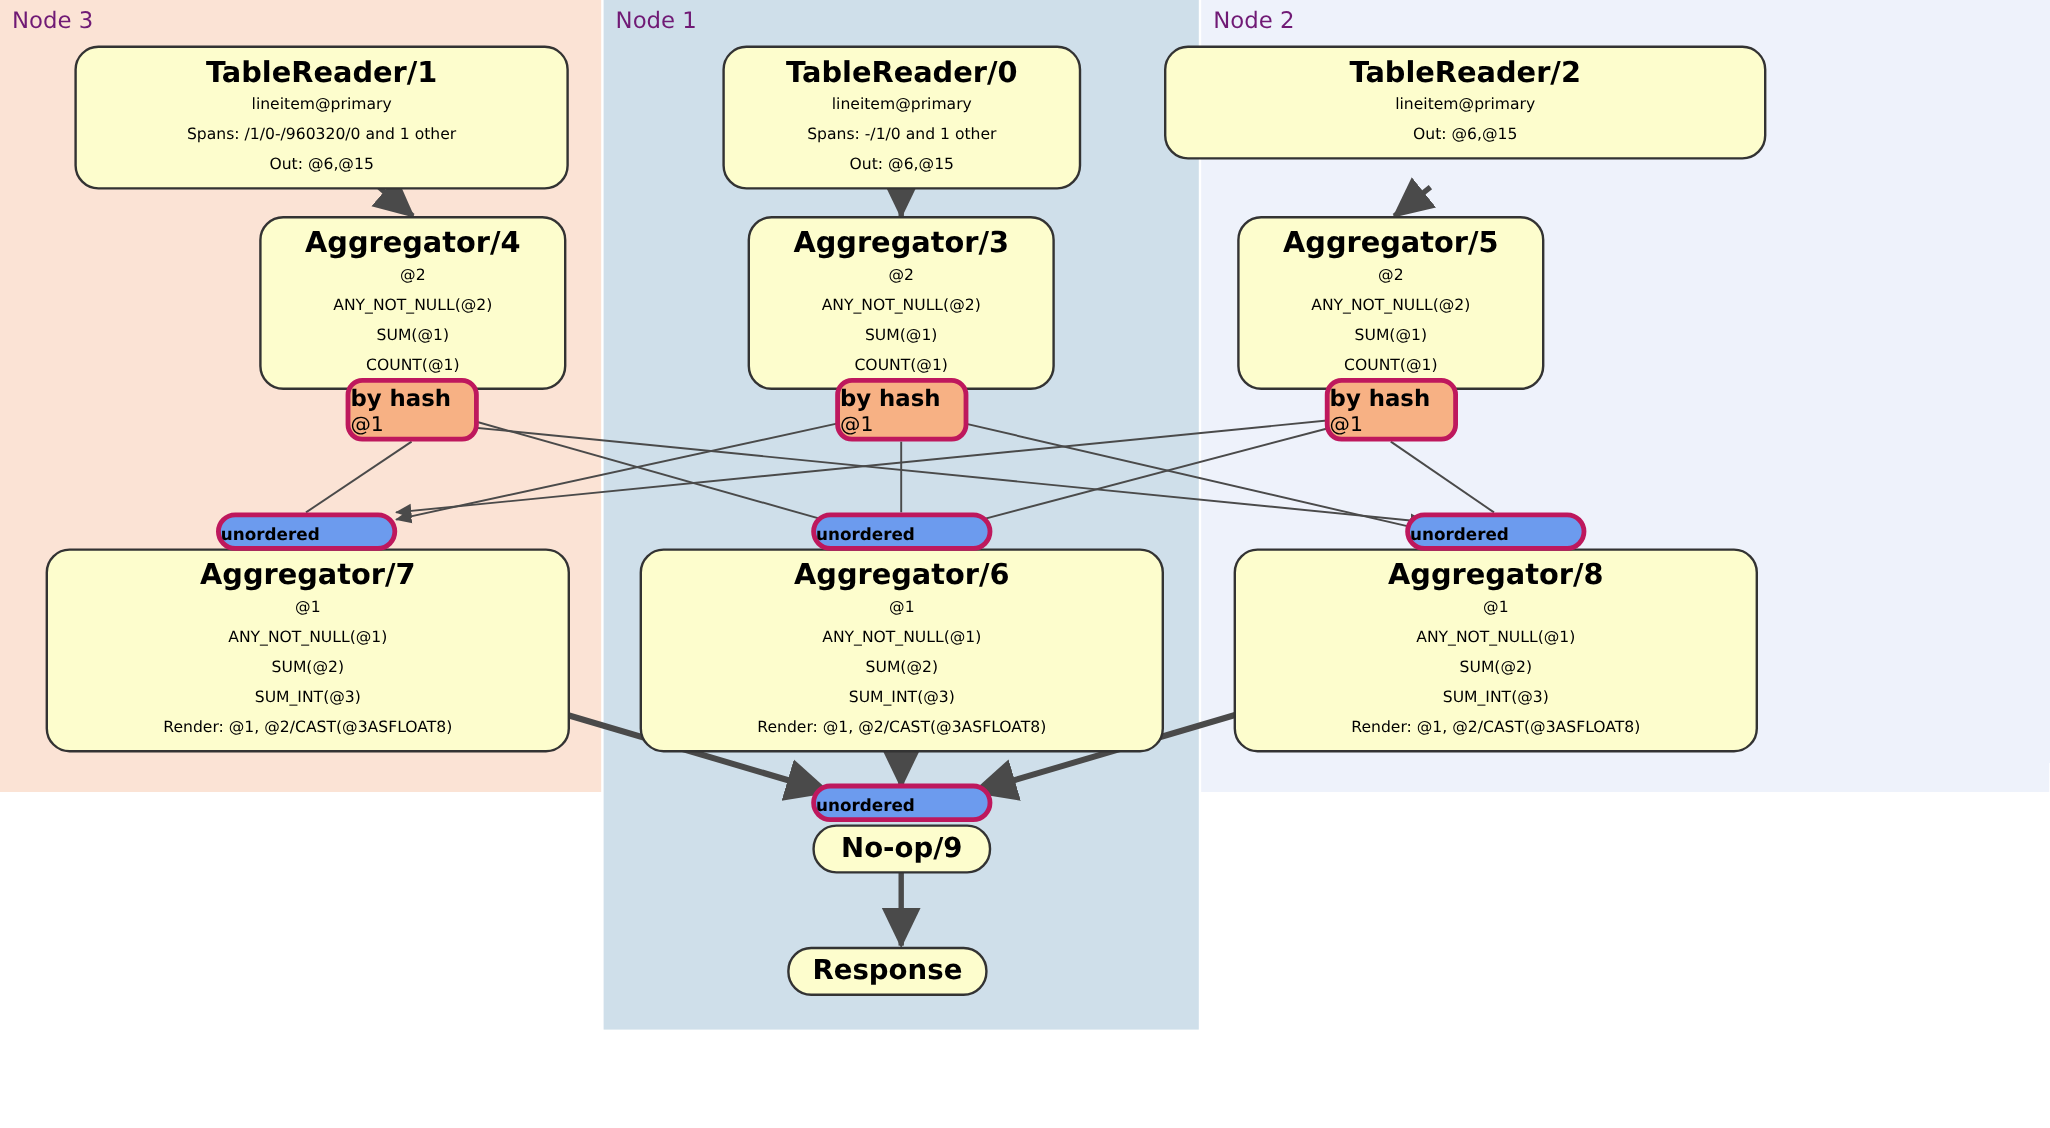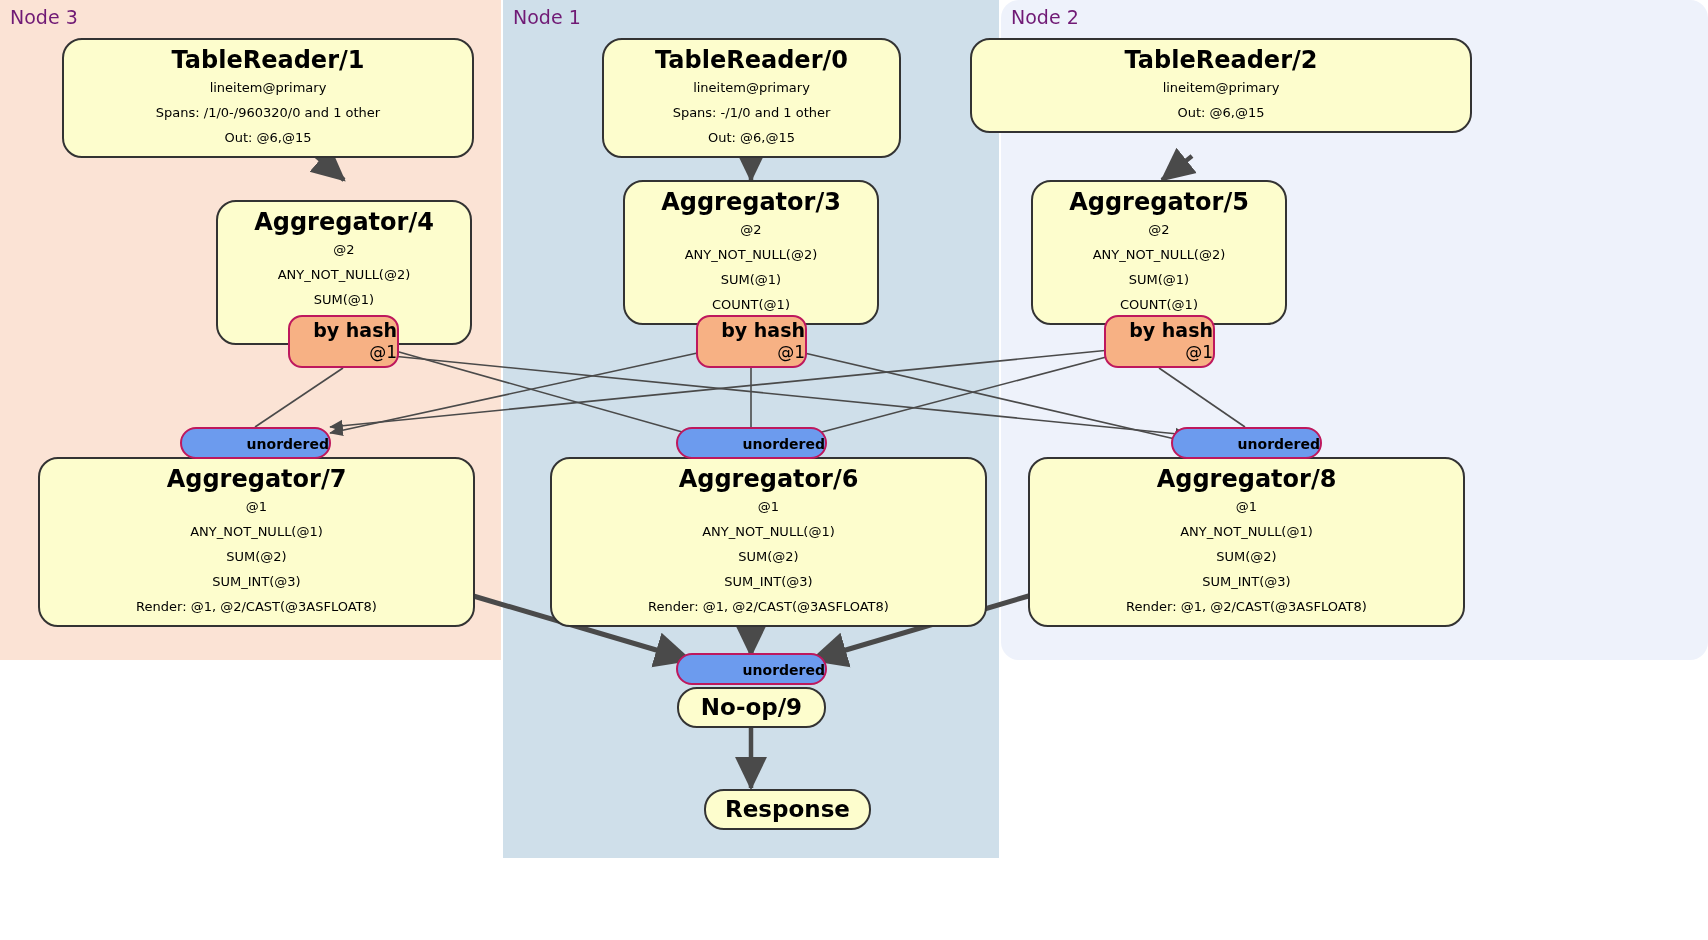--- a/index.html
+++ b/index.html
@@ -26,21 +26,21 @@
     position: absolute;
     top: 6px;
     left: 10px;
     font-size: 19px;
     color: #701a75;
     font-family: "DejaVu Sans", sans-serif;
     white-space: nowrap;
   }
   #region-node3 { left: 0px;    top: 0px;  width: 501px; height: 660px; background: #fbe3d5; }
   #region-node1 { left: 503px;  top: 0px;  width: 496px; height: 858px; background: #cfdfea; }
-  #region-node2 { left: 1001px; top: 0px;  width: 707px; height: 660px; background: #eef2fb; border-radius: 18px; }
+  #region-node2 { left: 1001px; top: 0px;  width: 707px; height: 660px; background: #eef2fb; }
 
   
   .box {
     position: absolute;
     box-sizing: border-box;
     background: #fdfdcd;
     border: 2px solid #333333;
     border-radius: 20px;
     text-align: center;
     padding: 5px 8px 6px 8px;
@@ -60,23 +60,23 @@
   }
   .box.compact {
     padding: 4px 14px 5px 14px;
   }
   .box.compact .title { font-size: 23px; line-height: 28px; text-align: center; }
 
   
   .pill {
     position: absolute;
     box-sizing: border-box;
-    border: 2px solid #be185d;
+    border: 4px solid #be185d;
     border-radius: 16px;
-    text-align: right;
+    text-align: left;
     color: #000000;
     z-index: 9;
   }
   .pill.hash {
     background: #f7b184;
     border-radius: 14px;
     padding-top: 2px;
   }
   .pill.hash .ptitle {
     font-weight: bold;
@@ -158,21 +158,21 @@
     <path d="M 751,720 L 751,788" stroke="#4a4a4a" stroke-width="4.5" fill="none" marker-end="url(#ah-thick)"></path>
   </svg>
 
   <div class="box" style="left:62px; top:38px; width:412px;">
     <div class="title">TableReader/1</div>
     <div class="line">lineitem@primary</div>
     <div class="line">Spans: /1/0-/960320/0 and 1 other</div>
     <div class="line">Out: @6,@15</div>
   </div>
 
-  <div class="box" style="left:216px; top:180px; width:256px;margin-top:20px;">
+  <div class="box" style="left:216px; top:180px; width:256px;">
     <div class="title">Aggregator/4</div>
     <div class="line">@2</div>
     <div class="line">ANY_NOT_NULL(@2)</div>
     <div class="line">SUM(@1)</div>
     <div class="line">COUNT(@1)</div>
   </div>
 
   <div class="pill hash" style="left:288px; top:315px; width:111px; height:53px;">
     <div class="ptitle">by hash</div>
     <div class="psub">@1</div>
@@ -208,38 +208,38 @@
 
   <div class="pill hash" style="left:696px; top:315px; width:111px; height:53px;">
     <div class="ptitle">by hash</div>
     <div class="psub">@1</div>
   </div>
 
   <div class="pill unordered" style="left:676px; top:427px; width:151px; height:32px;">
     <div class="ptitle">unordered</div>
   </div>
 
-  <div class="box" style="left:550px; top:457px; width:437px;">
+  <div class="box" style="left:533px; top:457px; width:437px;">
     <div class="title">Aggregator/6</div>
     <div class="line">@1</div>
     <div class="line">ANY_NOT_NULL(@1)</div>
     <div class="line">SUM(@2)</div>
     <div class="line">SUM_INT(@3)</div>
     <div class="line">Render: @1, @2/CAST(@3ASFLOAT8)</div>
   </div>
 
   <div class="pill unordered" style="left:676px; top:653px; width:151px; height:32px;">
     <div class="ptitle">unordered</div>
   </div>
 
   <div class="box compact" style="left:677px; top:687px; width:149px;">
     <div class="title">No-op/9</div>
   </div>
 
-  <div class="box compact" style="left:704px; top:789px; width:167px;">
+  <div class="box compact" style="left:656px; top:789px; width:167px;">
     <div class="title">Response</div>
   </div>
 
   <div class="box" style="left:970px; top:38px; width:502px;">
     <div class="title">TableReader/2</div>
     <div class="line">lineitem@primary</div>
     <div class="line">Out: @6,@15</div>
   </div>
 
   <div class="box" style="left:1031px; top:180px; width:256px;">

